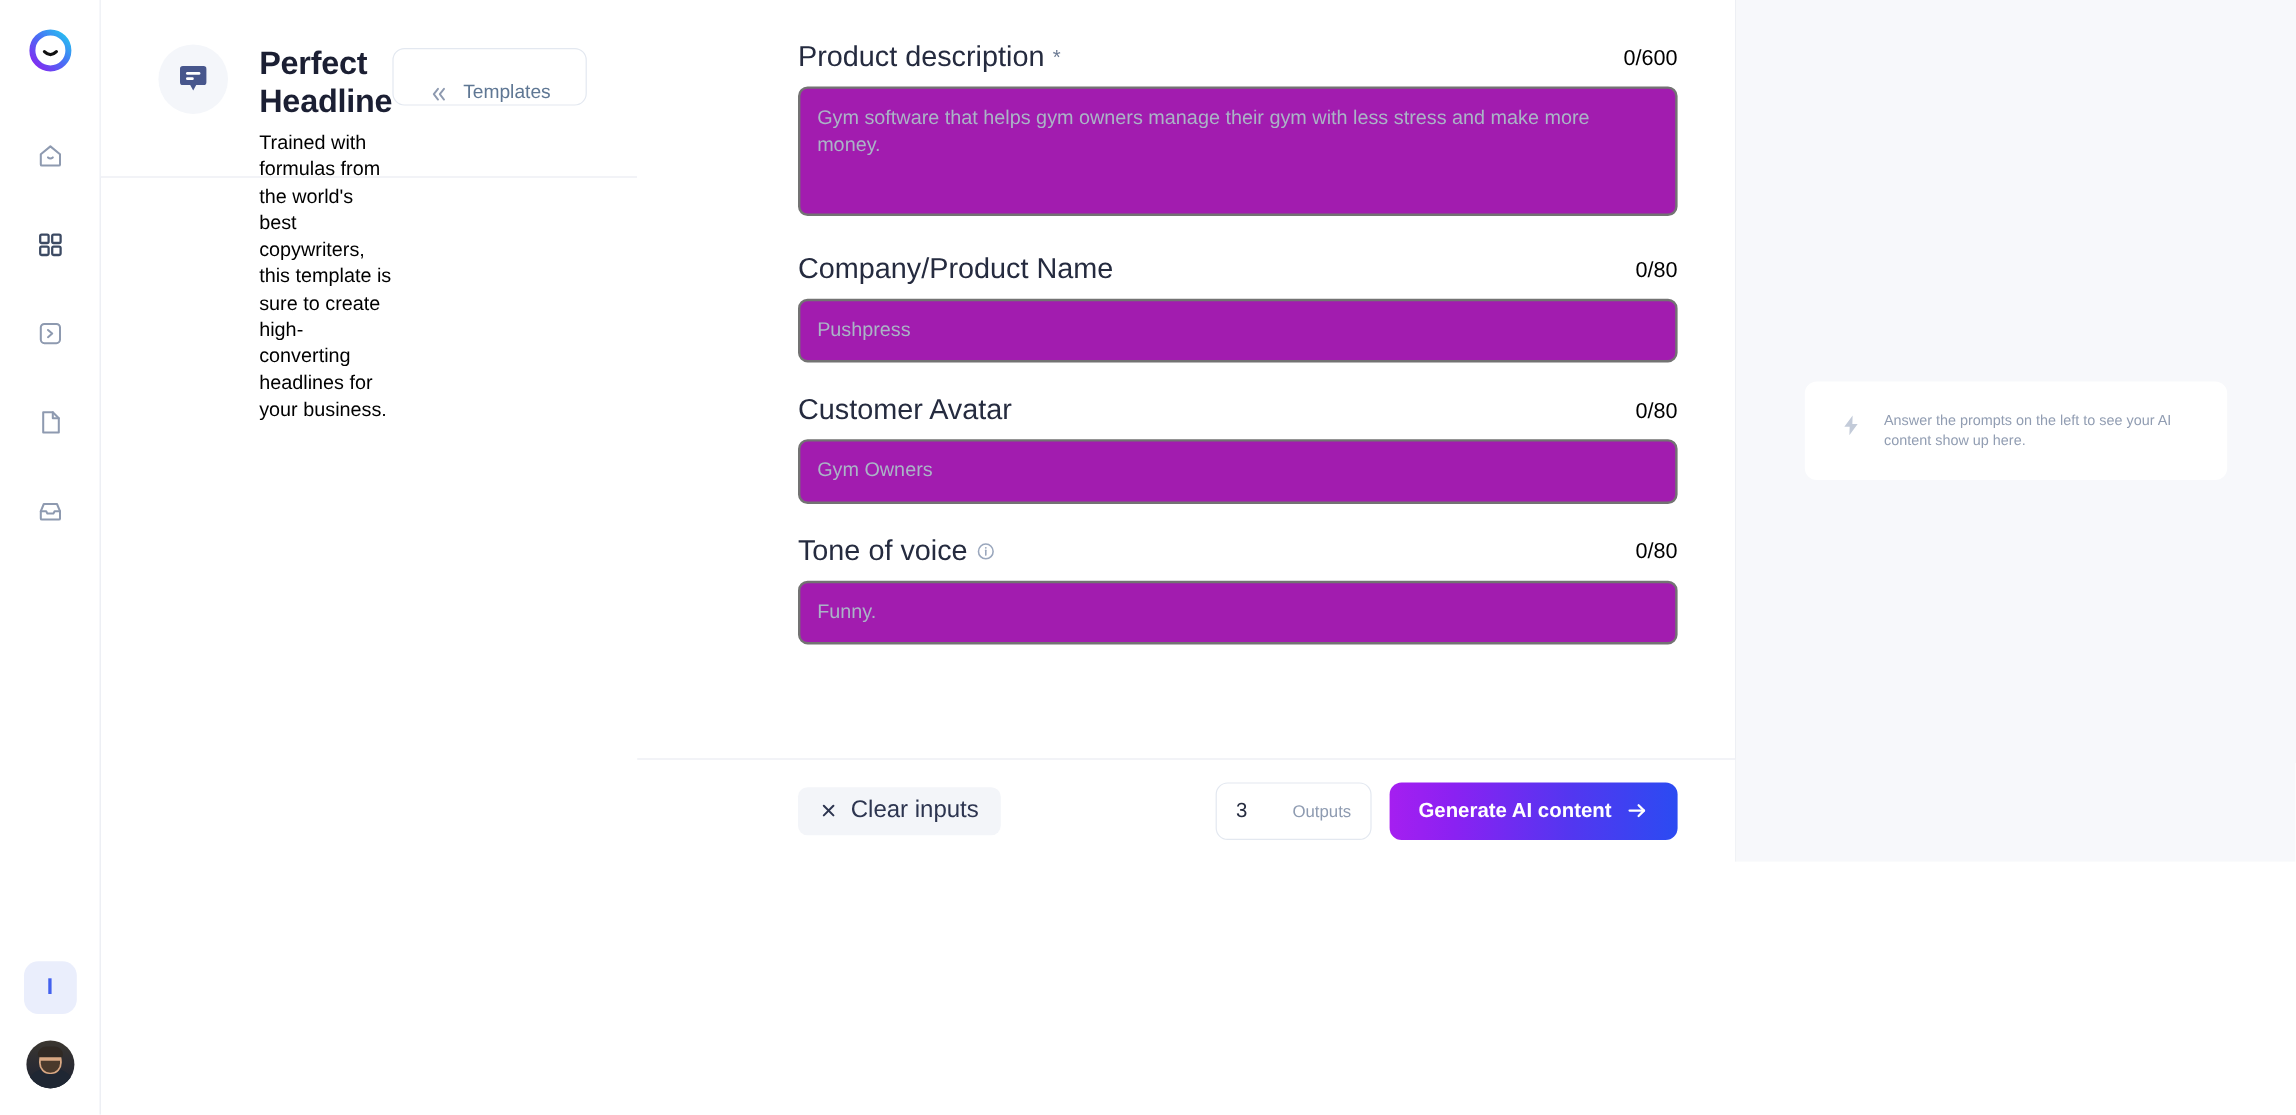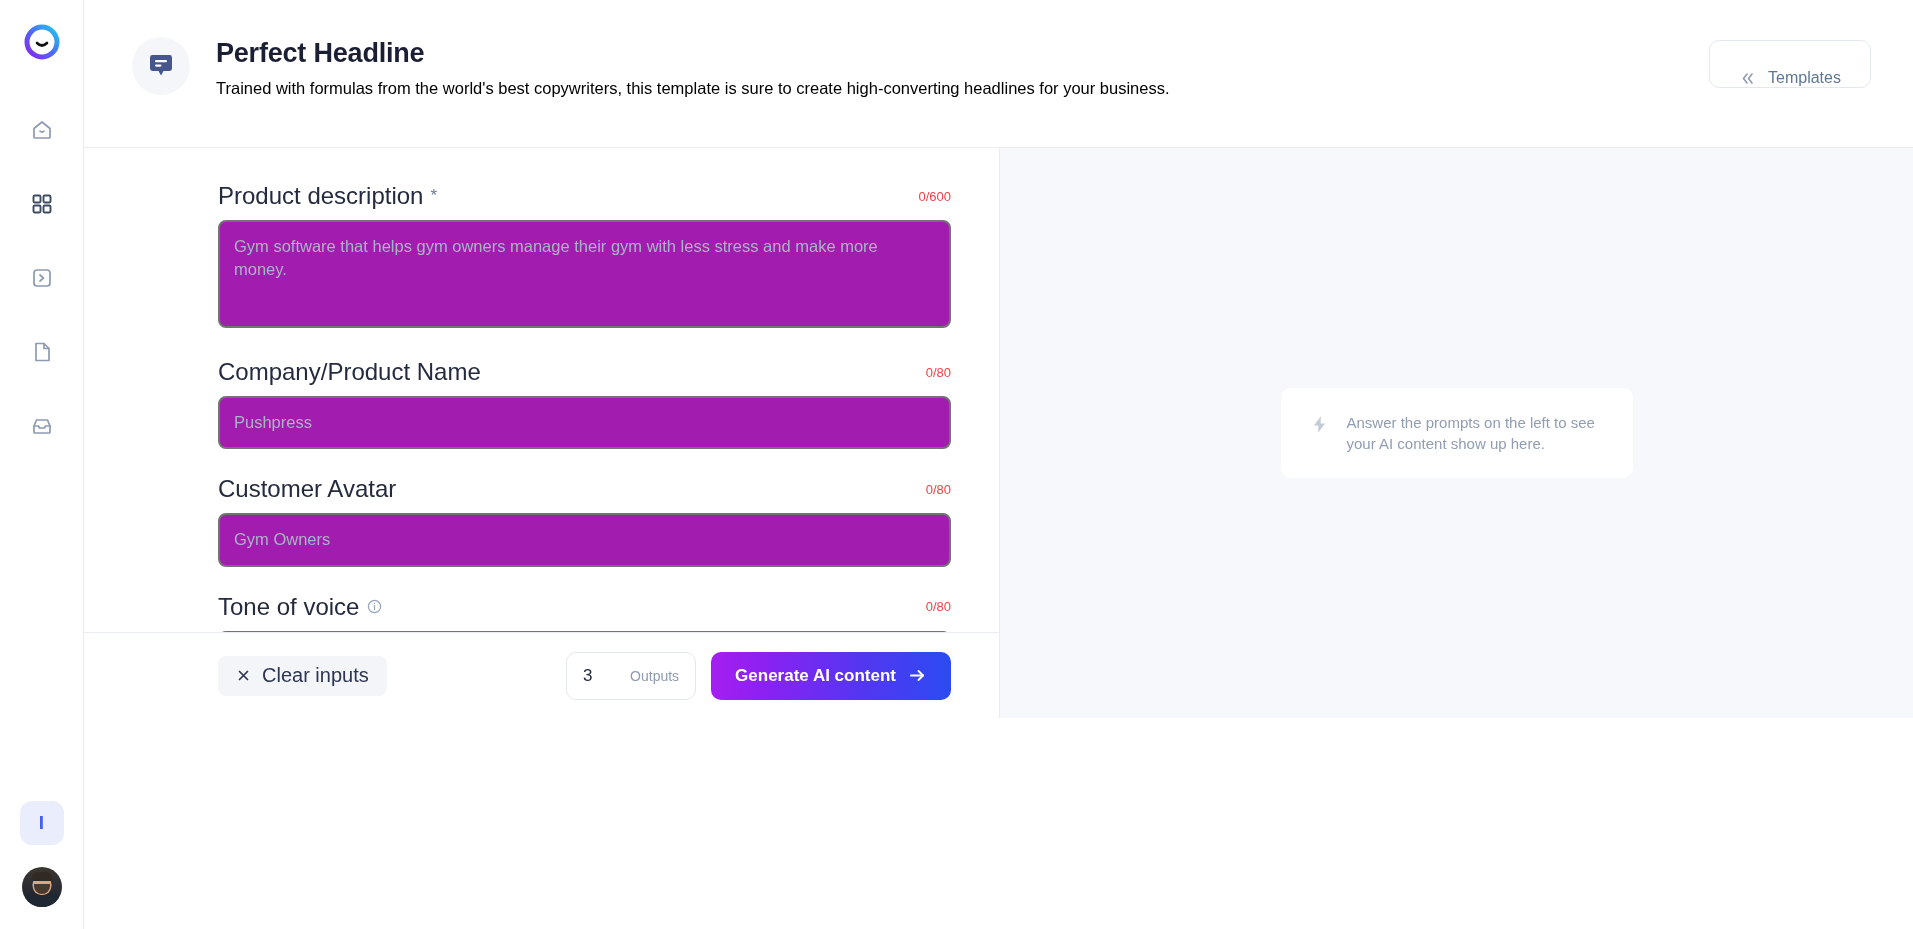--- a/index.html
+++ b/index.html
@@ -56,21 +56,21 @@
     width: 16px; height: 10px; border-radius: 0 0 9px 9px;
     background: #4a3a2c;
   }
   .avatar .body {
     position: absolute; left: 50%; bottom: 0; transform: translateX(-50%);
     width: 38px; height: 16px; border-radius: 14px 14px 0 0;
     background: #1f2733;
   }
 
   
-  .main { flex: 1 1 auto; display: flex; flex-direction: column; height: 718px; min-width: 0; }
+  .main { flex: 1 1 auto; display: flex; height: 718px; min-width: 0; }
 
   .topbar {
     height: 148px; flex: 0 0 148px;
     border-bottom: 1px solid #e9ecf2;
     display: flex; align-items: flex-start; padding: 34px 42px 0 48px;
     background: #fff;
   }
   .tpl-icon {
     width: 58px; height: 58px; border-radius: 50%;
     background: #f4f6fa;
@@ -97,21 +97,21 @@
     border-right: 1px solid #e9ecf2;
     display: flex; flex-direction: column; min-height: 0;
     background: #fff;
   }
   .form-scroll { flex: 1 1 auto; padding: 34px 48px 0 134px; overflow: hidden; }
   .field { margin-bottom: 26px; }
   .field-head { display: flex; align-items: center; margin-bottom: 10px; }
   .field-label { font-size: 24px; color: #252b3f; font-weight: 400; }
   .req-star { color: #6b7a93; font-size: 17px; margin-left: 7px; }
   .info-icon { margin-left: 8px; display: inline-flex; align-items: center; }
-  .counter { margin-left: auto; font-size: 13px; color: #ef4444; }
+  .counter { margin-left: auto; font-size: 18px; color: #000000; }
   .input-box {
     width: 100%; border: 2px solid #737373; border-radius: 8px;
     background: #a21caf; color: #aab4c6; font-size: 16.5px;
     font-family: "Liberation Sans", sans-serif;
     padding: 13px 14px; line-height: 1.42; outline: none; resize: none;
   }
   .input-box::placeholder { color: #aab4c6; }
   textarea.input-box { height: 108px; }
 
   .form-footer {
@@ -151,21 +151,21 @@
     width: 196px; display: flex; align-items: center; justify-content: center; gap: 11px;
     font-size: 16.5px; cursor: pointer; background: #fff; color: #5f6c82;
   }
   .tab.active { background: #f7f8fb; color: #1b1f33; }
   .out-body { flex: 1 1 auto; display: flex; align-items: center; justify-content: center; }
   .empty-card {
     background: #fff; border-radius: 10px;
     padding: 24px 28px; width: 352px;
     display: flex; align-items: flex-start; gap: 17px;
   }
-  .empty-text { font-size: 15px; color: #919db2; line-height: 1.42; }
+  .empty-text { font-size: 12px; color: #919db2; line-height: 1.42; }
 </style>
 </head>
 <body>
 
 <div class="app">
 
   <div class="sidebar">
     <div class="logo">
       <svg width="38" height="38" viewBox="0 0 38 38">
         <defs>

